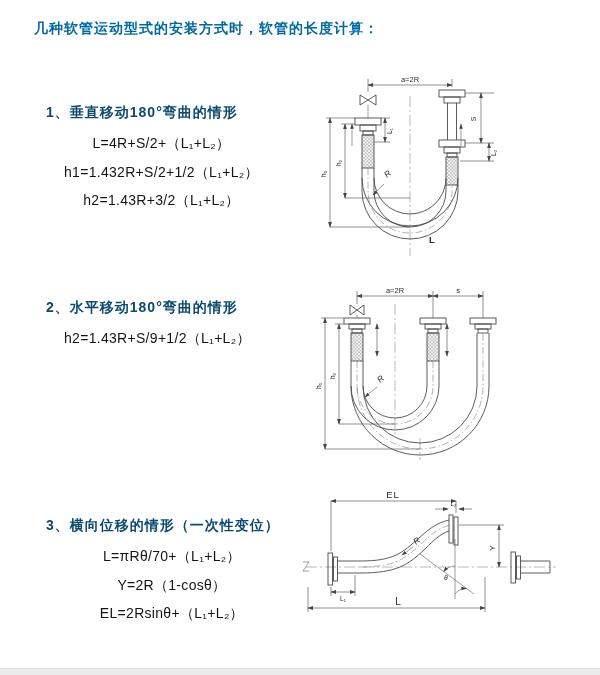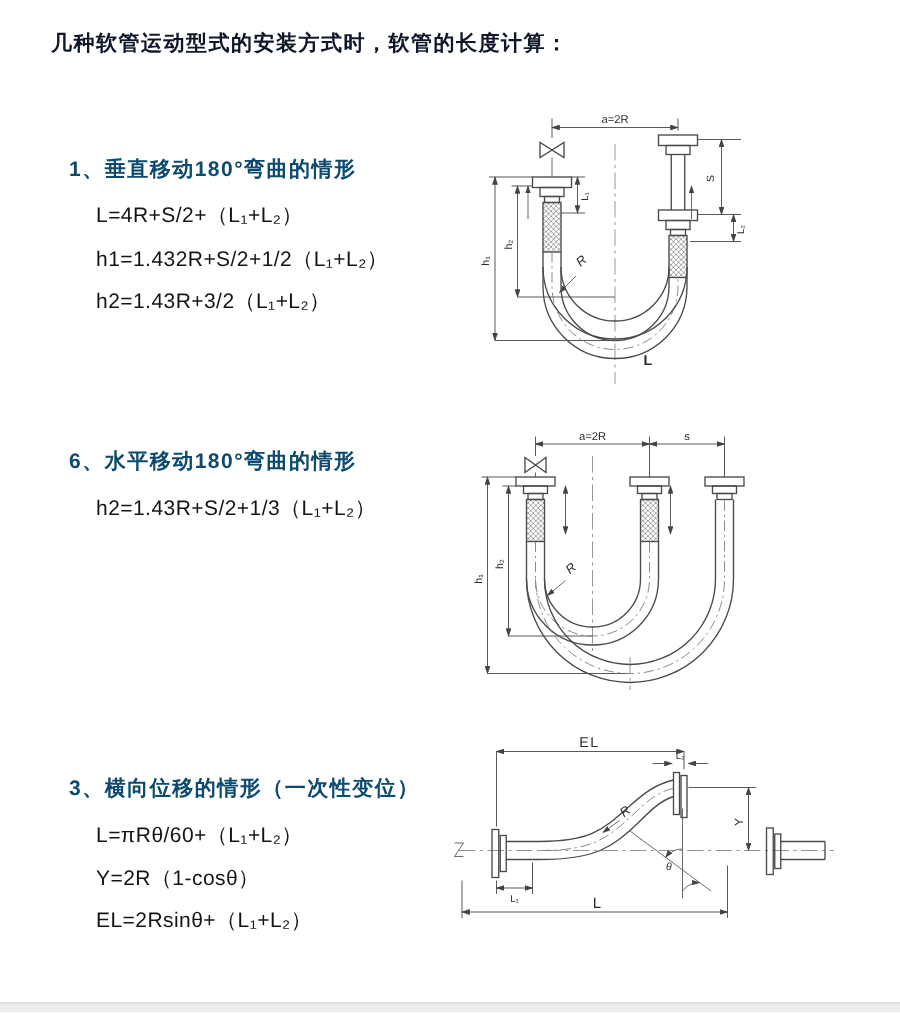--- a/index.html
+++ b/index.html
@@ -3,30 +3,30 @@
 <meta charset="utf-8">
 <style>
   html,body { margin:0; padding:0; background:#fff; }
   .page {
     position:relative; width:600px; height:675px; background:#ffffff;
     font-family:"Liberation Sans","DejaVu Sans",sans-serif; color:#161616;
     overflow:hidden;
   }
   .title {
     position:absolute; left:34px; top:20px;
-    font-size:14px; font-weight:700; letter-spacing:1px; color:#0f172a;
+    font-size:14px; font-weight:700; letter-spacing:1px; color:#0369a1;
   }
   .sec { position:absolute; }
   .sec .heading {
     font-size:14px; font-weight:700; letter-spacing:1px; color:#0c4a6e;
     margin-bottom:7px; white-space:nowrap;
   }
   .sec .formula {
     font-size:14px; font-weight:400; color:#141414; margin-left:18px;
-    height:28.5px; line-height:28.5px; letter-spacing:0.3px; white-space:nowrap;
+    height:28.5px; line-height:28.5px; letter-spacing:0.3px; white-space:nowrap;text-align:center;
   }
   .diagram { position:absolute;text-decoration:underline; }
   .diagram svg { display:block; }
   .dwg  { stroke:#4a4a4a; stroke-width:0.9;  fill:none; }
   .dim  { stroke:#555;    stroke-width:0.65; fill:none; }
   .thin { stroke:#5a5a5a; stroke-width:0.6;  fill:none; }
   .cl   { stroke:#8a8a8a; stroke-width:0.6;  fill:none; stroke-dasharray:11 3 2 3; }
   .hcl  { stroke:#7d7d7d; stroke-width:0.6;  fill:none; stroke-dasharray:7 2.5 1.5 2.5; }
   text.lbl { font-family:"Liberation Sans","DejaVu Sans",sans-serif; fill:#2a2a2a; }
   .bottom-strip {
@@ -42,27 +42,27 @@
   <div class="title">几种软管运动型式的安装方式时，软管的长度计算：</div>
 
   <section class="sec" style="left:46px; top:104px;">
     <div class="heading">1、垂直移动180°弯曲的情形</div>
     <div class="formula">L=4R+S/2+（L₁+L₂）</div>
     <div class="formula">h1=1.432R+S/2+1/2（L₁+L₂）</div>
     <div class="formula">h2=1.43R+3/2（L₁+L₂）</div>
   </section>
 
   <section class="sec" style="left:46px; top:299px;">
-    <div class="heading">6、水平移动180°弯曲的情形</div>
-    <div class="formula">h2=1.43R+S/2+1/3（L₁+L₂）</div>
+    <div class="heading">2、水平移动180°弯曲的情形</div>
+    <div class="formula">h2=1.43R+S/9+1/2（L₁+L₂）</div>
   </section>
 
   <section class="sec" style="left:46px; top:517px;">
     <div class="heading">3、横向位移的情形（一次性变位）</div>
-    <div class="formula">L=πRθ/60+（L₁+L₂）</div>
+    <div class="formula">L=πRθ/70+（L₁+L₂）</div>
     <div class="formula">Y=2R（1-cosθ）</div>
     <div class="formula">EL=2Rsinθ+（L₁+L₂）</div>
   </section>
 
   <div class="diagram" style="left:313px; top:66px;">
     <svg viewBox="0 0 275 195" width="275" height="195">
       <defs>
         <marker id="a1" markerWidth="9" markerHeight="6" refX="8" refY="3" orient="auto-start-reverse">
           <path d="M0,0 L9,3 L0,6 Z" fill="#444"></path>
         </marker>

